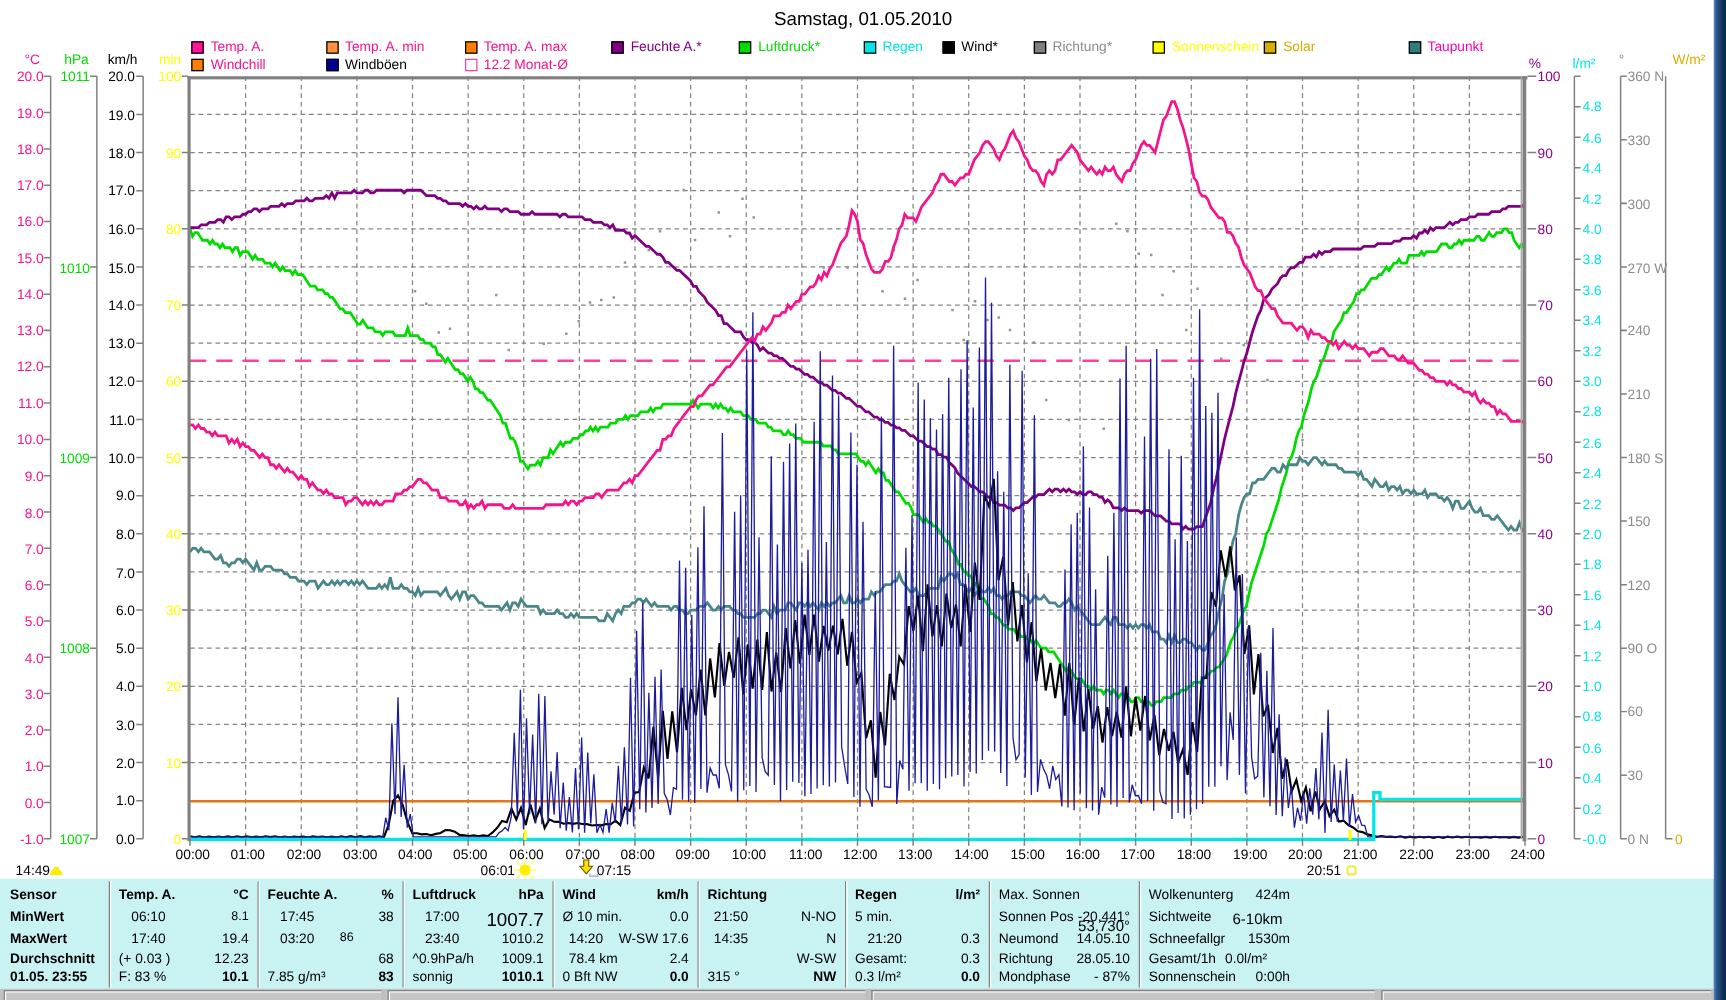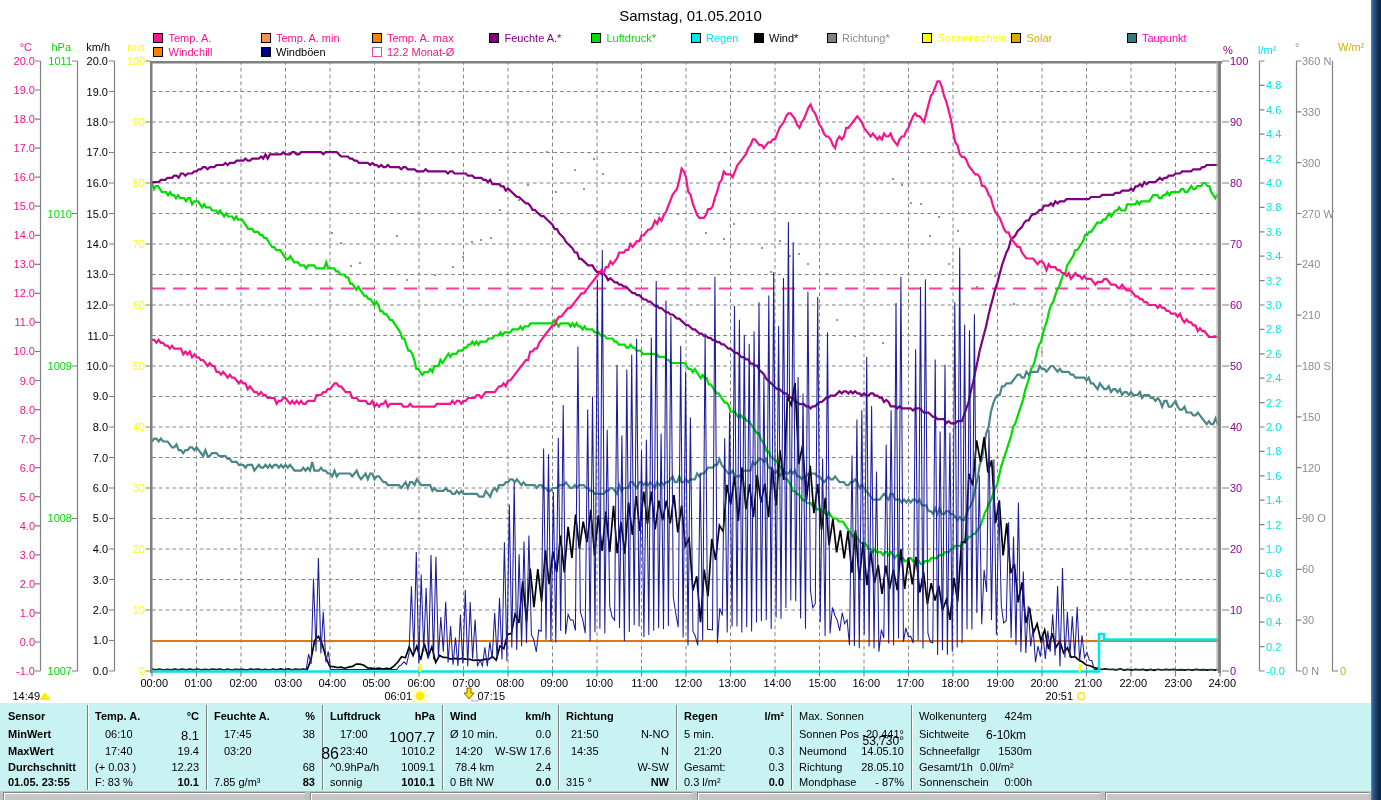--- a/index.html
+++ b/index.html
@@ -229,33 +229,33 @@
 <div style="position:absolute;left:911px;top:705px;width:1px;height:85px;background:#808080"></div>
 <div style="position:absolute;left:912px;top:705px;width:1px;height:85px;background:#ffffff"></div>
 <div style="position:absolute;left:8px;top:710px;color:#000;font-size:11px;font-weight:bold;white-space:nowrap">Sensor</div>
 <div style="position:absolute;left:8px;top:727.5px;color:#000;font-size:11px;font-weight:bold;white-space:nowrap">MinWert</div>
 <div style="position:absolute;left:8px;top:744.5px;color:#000;font-size:11px;font-weight:bold;white-space:nowrap">MaxWert</div>
 <div style="position:absolute;left:8px;top:761px;color:#000;font-size:11px;font-weight:bold;white-space:nowrap">Durchschnitt</div>
 <div style="position:absolute;left:8px;top:775.5px;color:#000;font-size:11px;font-weight:bold;white-space:nowrap">01.05. 23:55</div>
 <div style="position:absolute;left:95px;top:710px;color:#000;font-size:11px;font-weight:bold;white-space:nowrap">Temp. A.</div>
 <div style="position:absolute;right:1182px;top:710px;color:#000;font-size:11px;font-weight:bold;white-space:nowrap">°C</div>
 <div style="position:absolute;left:105px;top:727.5px;color:#000;font-size:11px;white-space:nowrap">06:10</div>
-<div style="position:absolute;right:1182px;top:727.5px;color:#000;font-size:13px;white-space:nowrap">8.1</div>
+<div style="position:absolute;right:1182px;top:727.5px;color:#000;font-size:10px;white-space:nowrap">8.1</div>
 <div style="position:absolute;left:105px;top:744.5px;color:#000;font-size:11px;white-space:nowrap">17:40</div>
 <div style="position:absolute;right:1182px;top:744.5px;color:#000;font-size:11px;white-space:nowrap">19.4</div>
 <div style="position:absolute;left:95px;top:761px;color:#000;font-size:11px;white-space:nowrap">(+ 0.03 )</div>
 <div style="position:absolute;right:1182px;top:761px;color:#000;font-size:11px;white-space:nowrap">12.23</div>
 <div style="position:absolute;left:95px;top:775.5px;color:#000;font-size:11px;white-space:nowrap">F: 83 %</div>
 <div style="position:absolute;right:1182px;top:775.5px;color:#000;font-size:11px;font-weight:bold;white-space:nowrap">10.1</div>
 <div style="position:absolute;left:214px;top:710px;color:#000;font-size:11px;font-weight:bold;white-space:nowrap">Feuchte A.</div>
 <div style="position:absolute;right:1066px;top:710px;color:#000;font-size:11px;font-weight:bold;white-space:nowrap">%</div>
 <div style="position:absolute;left:224px;top:727.5px;color:#000;font-size:11px;white-space:nowrap">17:45</div>
 <div style="position:absolute;right:1066px;top:727.5px;color:#000;font-size:11px;white-space:nowrap">38</div>
 <div style="position:absolute;left:224px;top:744.5px;color:#000;font-size:11px;white-space:nowrap">03:20</div>
-<div style="position:absolute;right:1042px;top:744.5px;color:#000;font-size:16px;white-space:nowrap">86</div>
+<div style="position:absolute;right:1098px;top:744.5px;color:#000;font-size:10px;white-space:nowrap">86</div>
 <div style="position:absolute;right:1066px;top:761px;color:#000;font-size:11px;white-space:nowrap">68</div>
 <div style="position:absolute;left:214px;top:775.5px;color:#000;font-size:11px;white-space:nowrap">7.85 g/m³</div>
 <div style="position:absolute;right:1066px;top:775.5px;color:#000;font-size:11px;font-weight:bold;white-space:nowrap">83</div>
 <div style="position:absolute;left:330px;top:710px;color:#000;font-size:11px;font-weight:bold;white-space:nowrap">Luftdruck</div>
 <div style="position:absolute;right:946px;top:710px;color:#000;font-size:11px;font-weight:bold;white-space:nowrap">hPa</div>
 <div style="position:absolute;left:340px;top:727.5px;color:#000;font-size:11px;white-space:nowrap">17:00</div>
 <div style="position:absolute;right:946px;top:727.5px;color:#000;font-size:15px;white-space:nowrap">1007.7</div>
 <div style="position:absolute;left:340px;top:744.5px;color:#000;font-size:11px;white-space:nowrap">23:40</div>
 <div style="position:absolute;right:946px;top:744.5px;color:#000;font-size:11px;white-space:nowrap">1010.2</div>
 <div style="position:absolute;left:330px;top:761px;color:#000;font-size:11px;white-space:nowrap">^0.9hPa/h</div>

